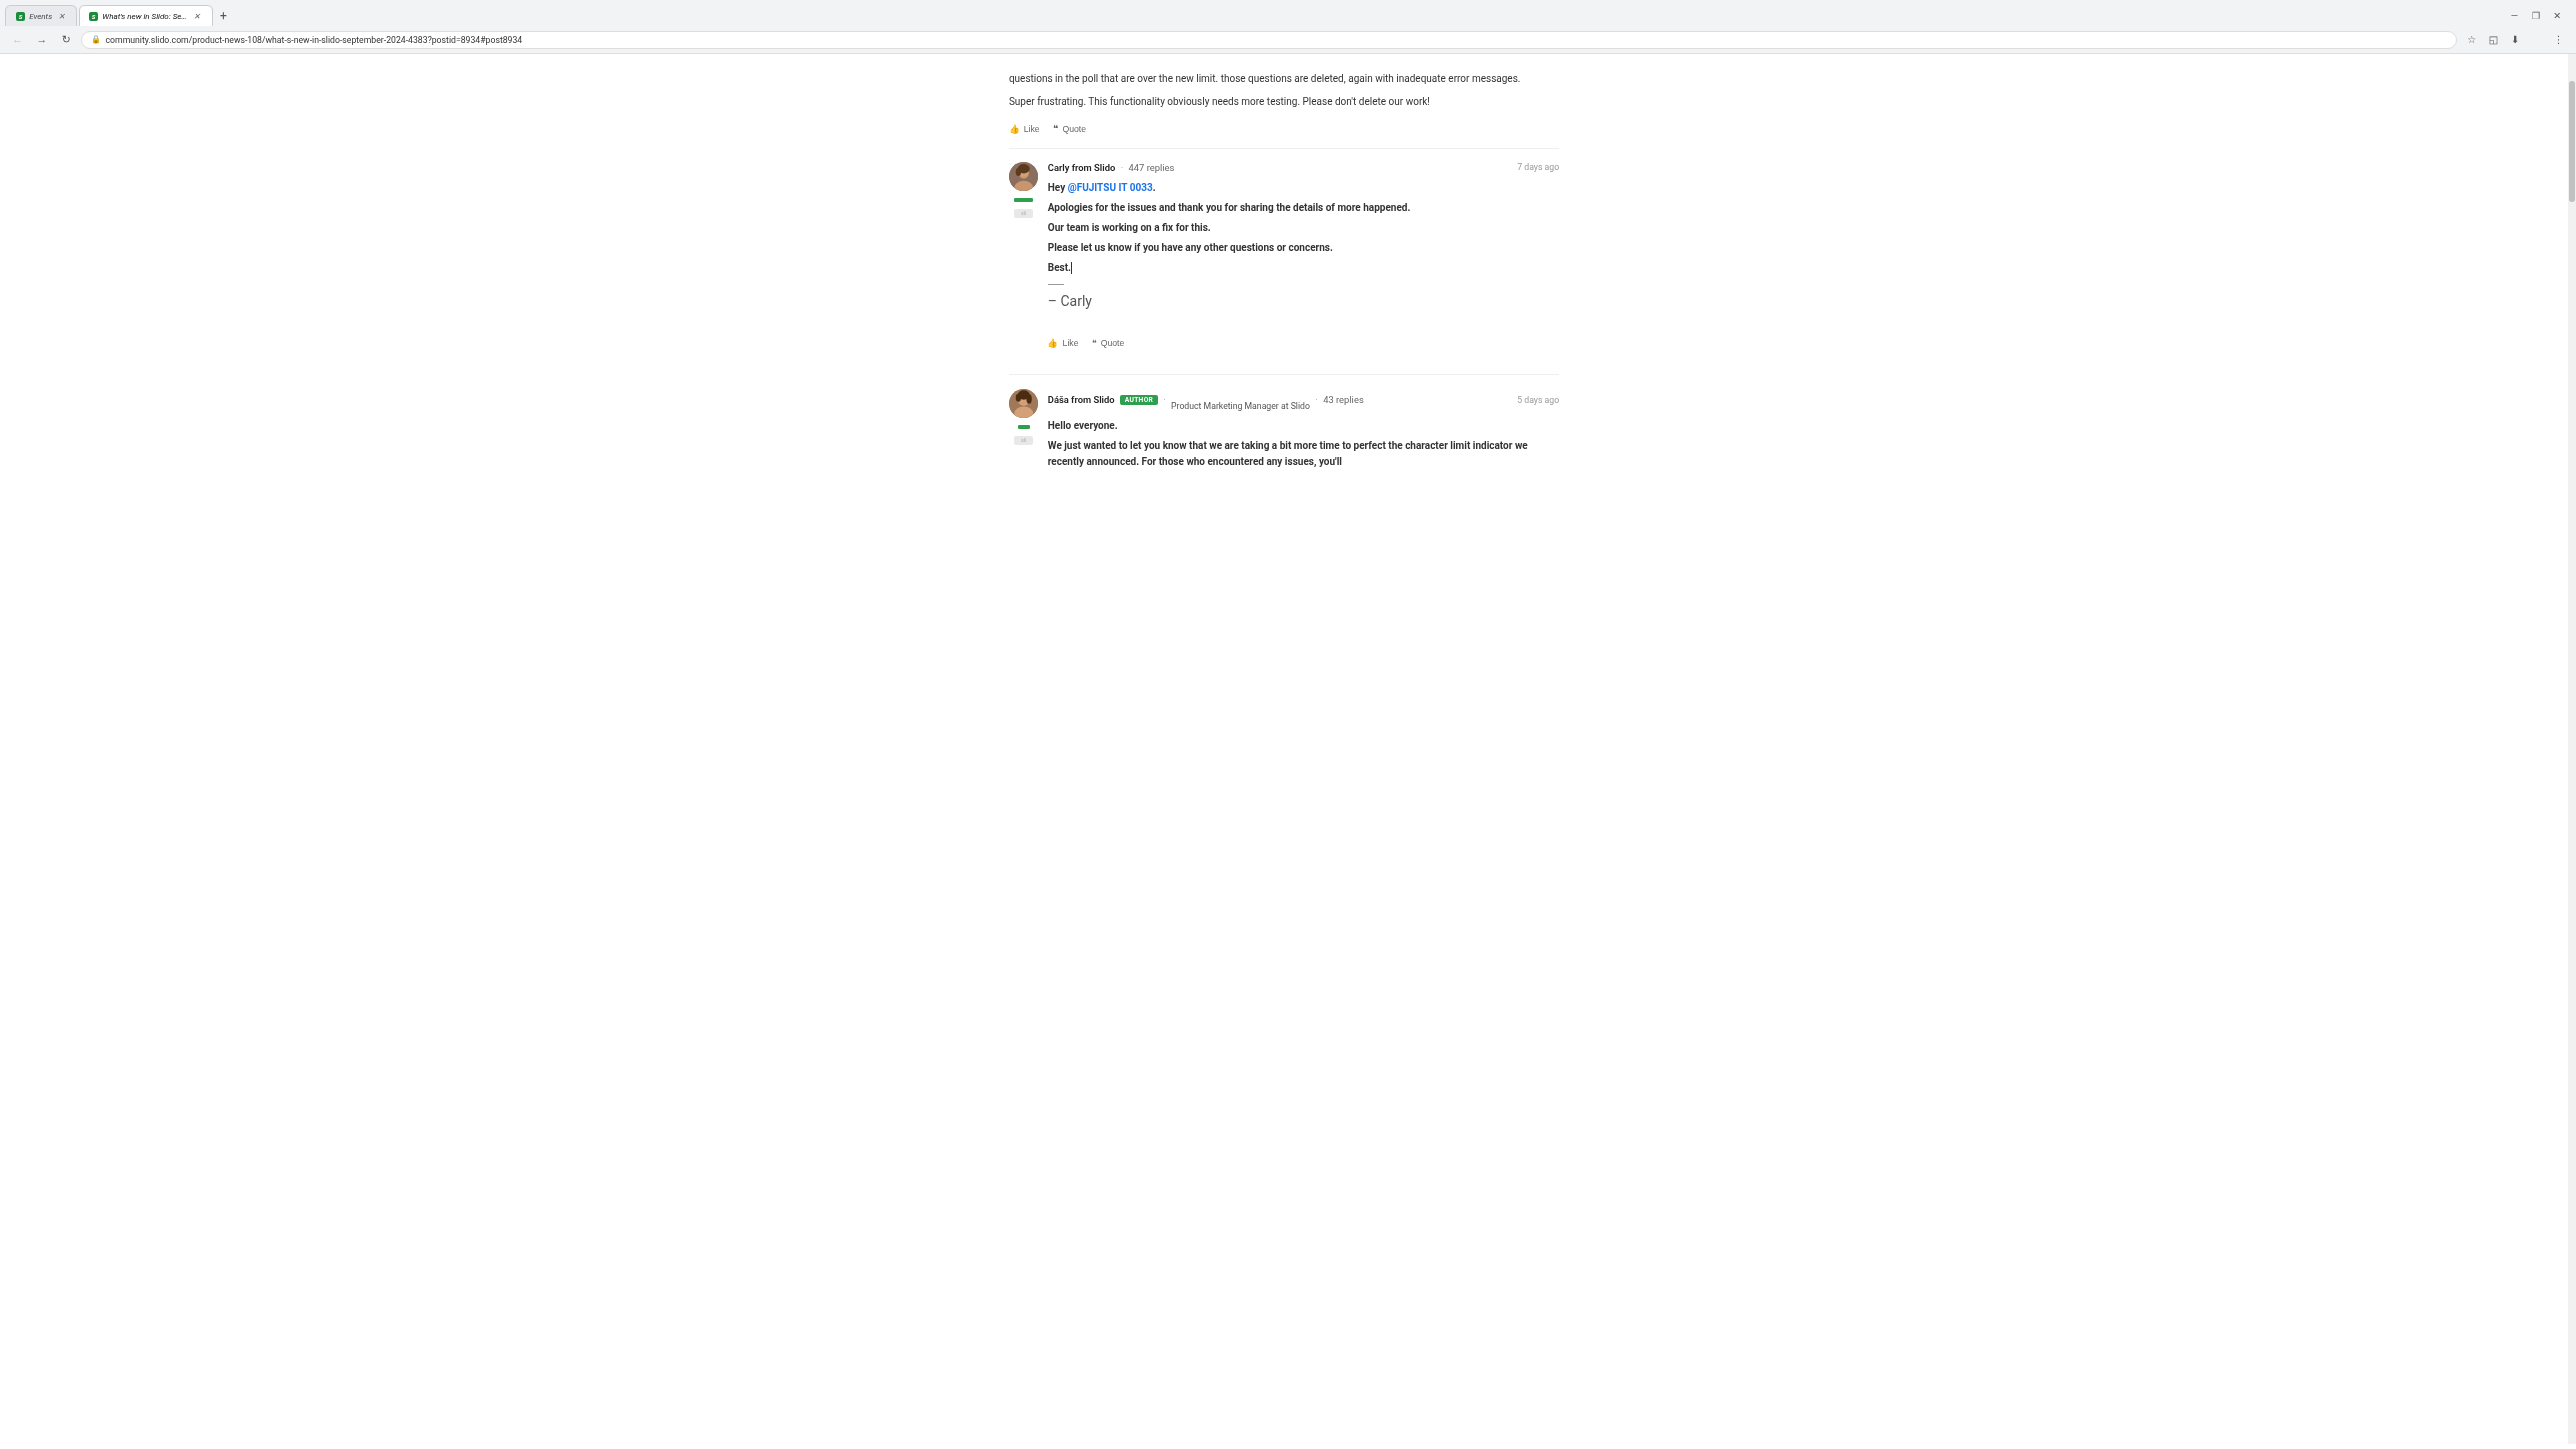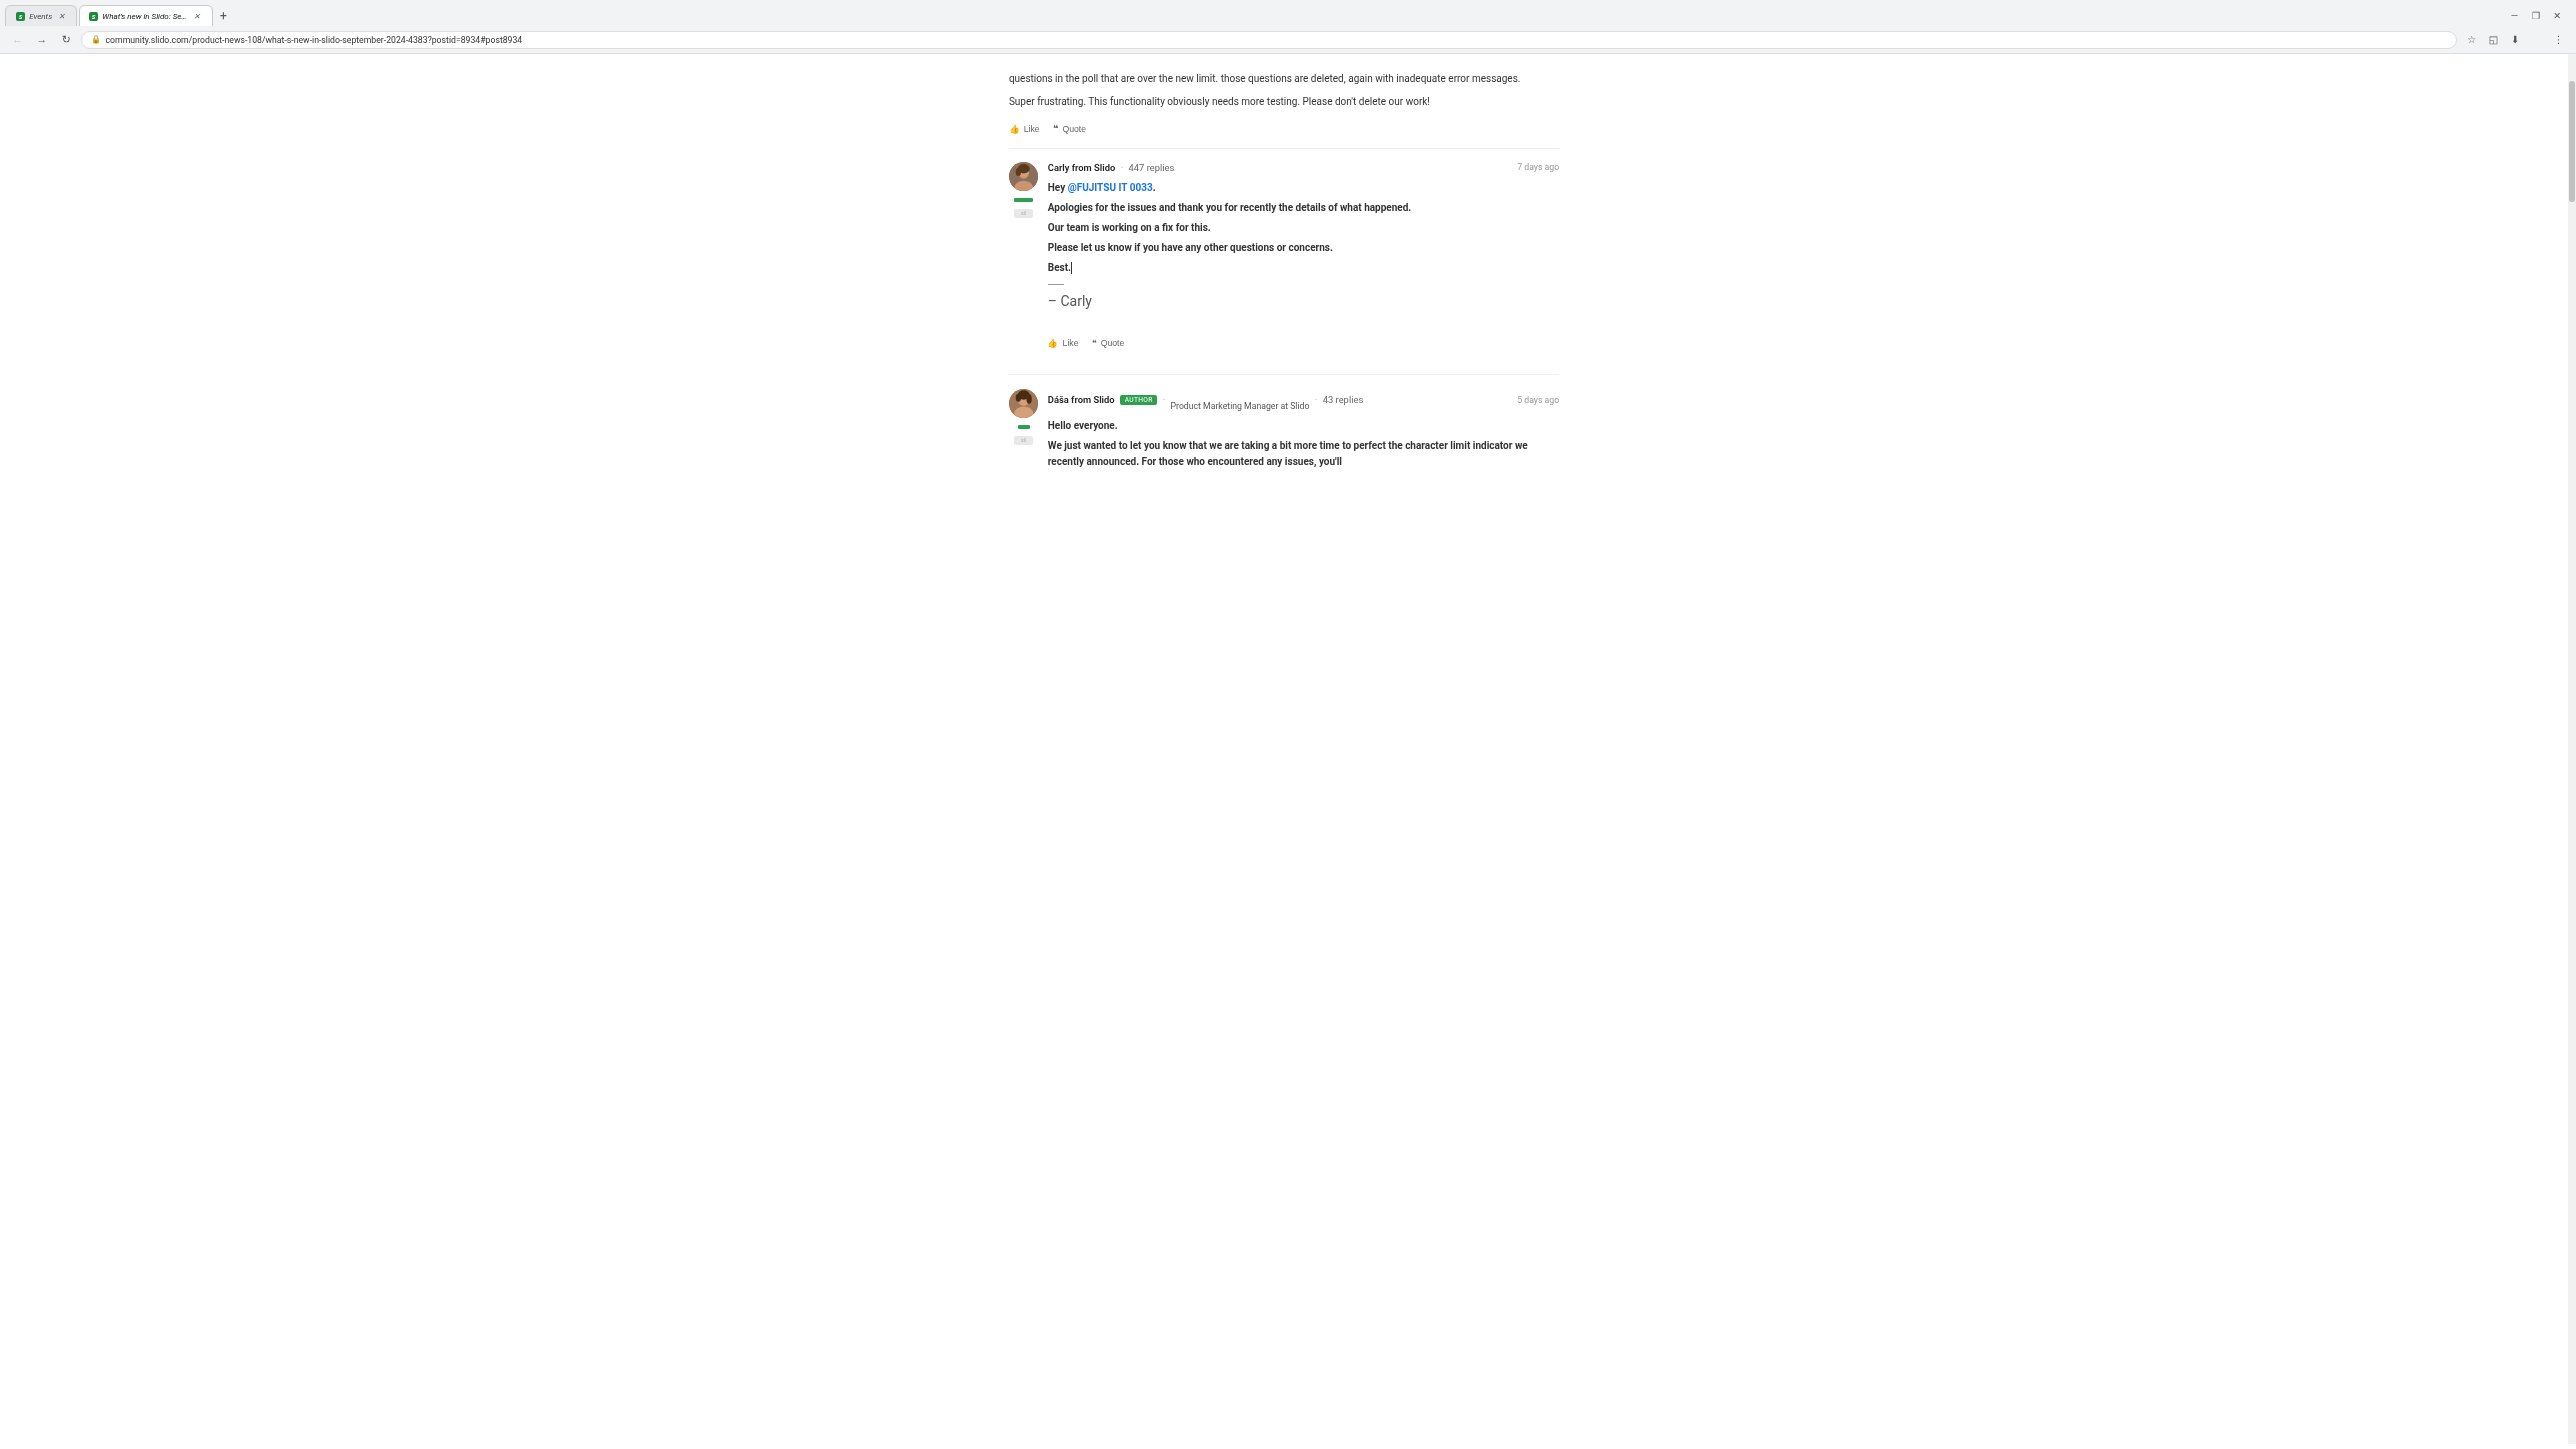--- a/index.html
+++ b/index.html
@@ -292,21 +292,21 @@
     }
     .comment-time {
       margin-left: auto;
       font-size: 8.7px;
       color: #999;
     }
     .author-badge {
       background: #2d9f4e;
       color: #fff;
       font-size: 6.7px;
-      font-weight: 400;
+      font-weight: 700;
       padding: 1.3px 4.7px;
       border-radius: 2px;
       letter-spacing: 0.3px;
     }
     .role-tag {
       font-size: 8.7px;
       color: #555;
       margin-top: 12px;
     }
     .comment-text {
@@ -433,21 +433,21 @@
         <div class="comment-body">
           <div class="comment-header">
             <span class="commenter-name">Carly from Slido</span>
             <span class="commenter-dot">·</span>
             <span class="reply-count">447 replies</span>
             <span class="comment-time">7 days ago</span>
           </div>
           <p class="comment-text">
             Hey <a href="#">@FUJITSU IT 0033</a>.
           </p>
-          <p class="comment-text">Apologies for the issues and thank you for recently the details of what happened.</p>
+          <p class="comment-text">Apologies for the issues and thank you for sharing the details of more happened.</p>
           <p class="comment-text">Our team is working on a fix for this.</p>
           <p class="comment-text">Please let us know if you have any other questions or concerns.</p>
           <p class="comment-text">Best.<span class="text-cursor"></span></p>
           <div class="comment-divider"></div>
           <p class="comment-signature">– Carly</p>
           <div class="post-actions">
             <button class="action-btn">
               <span>👍</span>
               <span>Like</span>
             </button>

